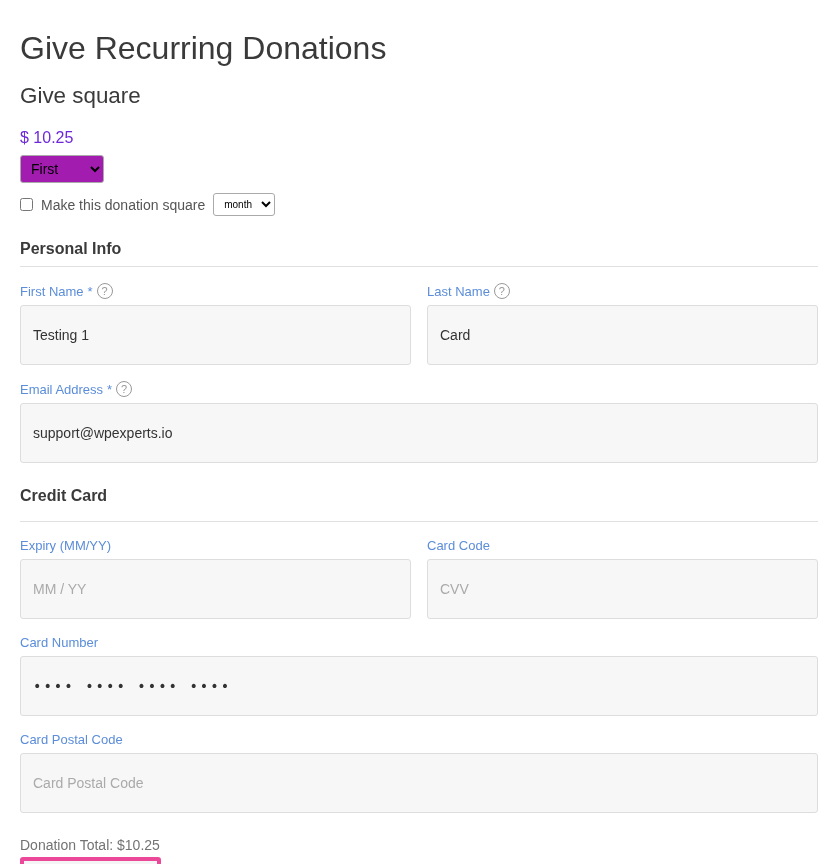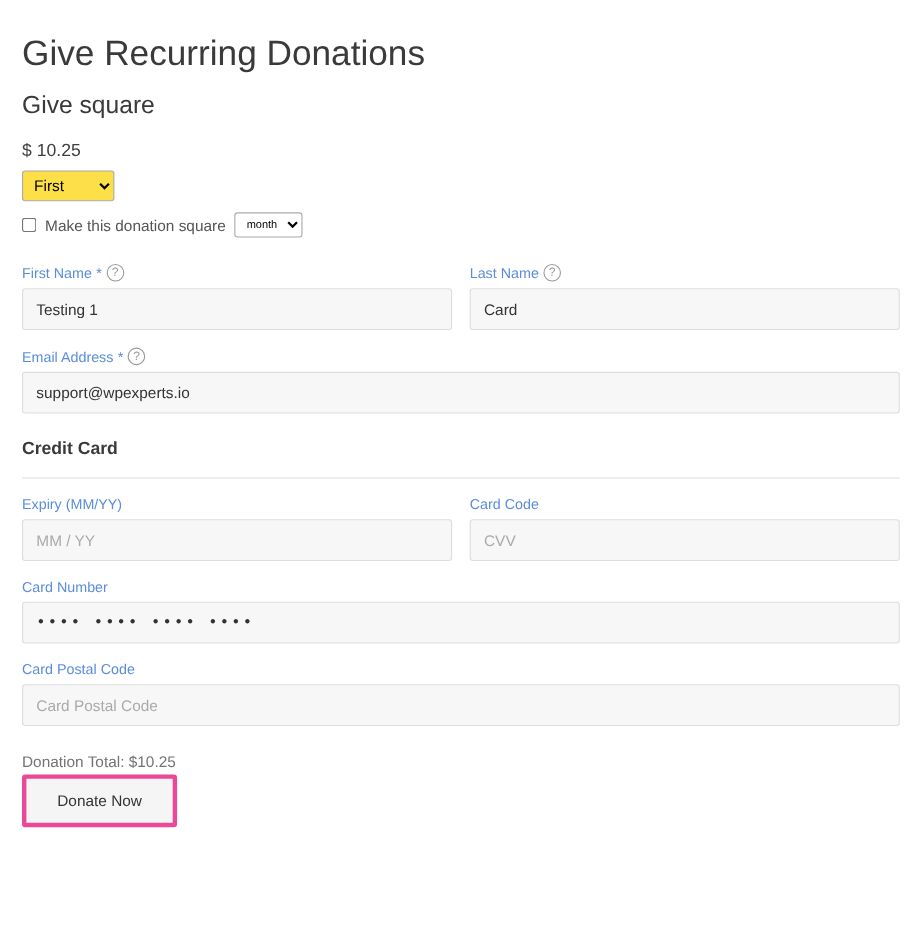--- a/index.html
+++ b/index.html
@@ -18,31 +18,31 @@
       margin-bottom: 16px;
     }
     h2 {
       font-size: 1.4rem;
       font-weight: 400;
       color: #3a3a3a;
       margin-bottom: 20px;
     }
     .amount {
       font-size: 1rem;
-      color: #404040;
+      color: #6d28d9;
       margin-bottom: 8px;
     }
     .frequency-select {
       display: block;
       margin-bottom: 10px;
       padding: 4px 6px;
       border: 1px solid #aaa;
       border-radius: 3px;
       font-size: 14px;
-      background: #fde047;
+      background: #a21caf;
     }
     .recurring-row {
       display: flex;
       align-items: center;
       gap: 8px;
       margin-bottom: 24px;
     }
     .recurring-row input[type="checkbox"] {
       margin: 0;
     }
@@ -99,21 +99,21 @@
       justify-content: center;
       width: 16px;
       height: 16px;
       border: 1px solid #999;
       border-radius: 50%;
       font-size: 11px;
       color: #999;
       cursor: help;
     }
     .form-input {
-      padding: 10px 12px;
+      padding: 21px 12px;
       border: 1px solid #ddd;
       border-radius: 3px;
       font-size: 14px;
       background: #f7f7f7;
       color: #333;
       width: 100%;
     }
     .form-input::placeholder {
       color: #aaa;
     }
@@ -170,20 +170,21 @@
   <label for="recurring">Make this donation square</label>
   <select>
     <option>month</option>
     <option>year</option>
     <option>week</option>
   </select>
 </div>
 
 
 <div class="form-section">
+  <div class="section-title">Personal Info</div>
 
   <div class="form-row">
     <div class="form-group">
       <label class="form-label">
         <span>First Name</span>
         <span class="required">*</span>
         <span class="help-icon">?</span>
       </label>
       <input class="form-input" type="text" value="Testing 1" style="">
     </div>

